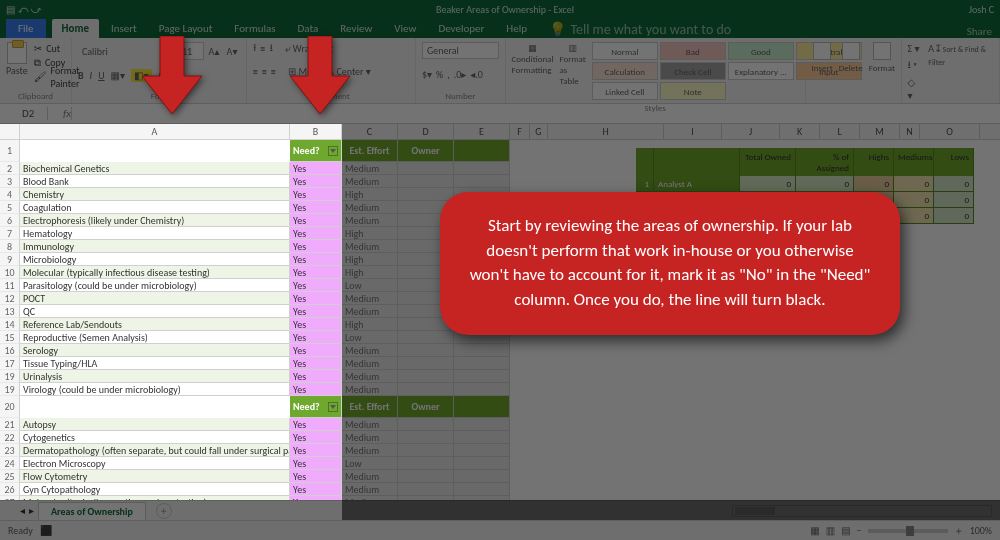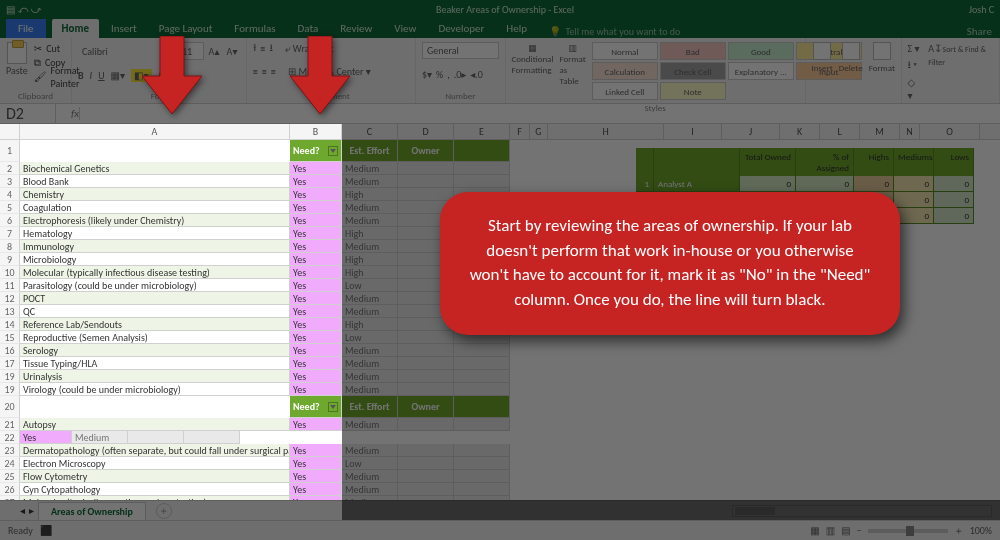--- a/index.html
+++ b/index.html
@@ -8,21 +8,21 @@
   
   .titlebar { height: 18px; background: #0f6b38; display: flex; align-items: center; color: #cfe8d8; font-size: 10px; padding: 0 6px; }
   .titlebar .center { flex: 1; text-align: center; }
   .titlebar .right { }
 
   
   .tabs { height: 20px; background: #0f6b38; display: flex; align-items: flex-end; padding-left: 6px; gap: 2px; color: #cfe8d8; font-size: 11px; }
   .tabs .tab { padding: 3px 10px; cursor: default; }
   .tabs .tab.active { background: #f3f3f3; color: #0f6b38; font-weight: 600; border-radius: 2px 2px 0 0; }
   .tabs .file { background: #3b82f6; color: #fff; padding: 3px 12px; margin-right: 4px; }
-  .tabs .tell { margin-left: 10px; opacity: .7; font-size: 10px; }
+  .tabs .tell { margin-left: 10px; opacity: .7; font-size: 14px; }
   .tabs .tell .bulb { margin-right: 4px; }
   .tabs .share { margin-left: auto; margin-right: 8px; opacity: .8; }
 
   
   .ribbon { height: 66px; background: #f3f3f3; border-bottom: 1px solid #d0d0d0; display: flex; font-size: 10px; color: #666; position: relative; }
   .group { border-right: 1px solid #e3e3e3; padding: 4px 6px 2px; display: flex; flex-direction: column; justify-content: space-between; }
   .group .label { text-align: center; font-size: 9px; color: #888; margin-top: 2px; }
   .clip { width: 72px; }
   .clip .row { display: flex; align-items: center; gap: 4px; font-size: 10px; color: #444; }
   .clip .paste { display: flex; flex-direction: column; align-items: center; }
@@ -41,21 +41,21 @@
   .stylegrid { display: grid; grid-template-columns: repeat(4, 66px); grid-auto-rows: 18px; gap: 2px; font-size: 9px; }
   .stylecell { border: 1px solid #ccc; display:flex; align-items:center; justify-content:center; overflow:hidden; white-space:nowrap; padding:0 3px; }
   .cellsg { width: 96px; display:flex; gap:6px; align-items:flex-start; padding-top:4px;}
   .cellsg .vbtn { display:flex; flex-direction:column; align-items:center; font-size:9px; gap:2px;}
   .vbtn .ic { width:18px; height:18px; border:1px solid #bbb; background:#fff; position:relative;}
   .editg { width: 110px; display:flex; gap:8px; align-items:flex-start; padding-top:4px;}
   .editg .col { display:flex; flex-direction:column; gap:2px;}
 
   
   .fbar { height: 20px; background: #fff; border-bottom: 1px solid #d0d0d0; display: flex; align-items:center; }
-  .namecell { width: 56px; border-right: 1px solid #d0d0d0; padding-left: 6px; font-size: 16px; color:#555; }
+  .namecell { width: 48px; border-right: 1px solid #d0d0d0; padding-left: 22px; font-size: 11px; color:#555; }
   .fx { width: 24px; text-align: right; color: #888; font-style: italic; border-right:1px solid #d0d0d0;}
   .fin { flex:1; padding-left:6px; }
 
   
   .gridwrap { position: relative; height: 376px; background: #fff; overflow: hidden; }
   .colhdr { display:flex; height:16px; background:#f5f5f5; border-bottom:1px solid #d0d0d0; font-size:10px; color:#555;}
   .colhdr .corner { width:20px; border-right:1px solid #d0d0d0;}
   .colhdr .c { border-right:1px solid #d0d0d0; display:flex; align-items:center; justify-content:center;}
   .cwA{width:270px;} .cwB{width:52px;} .cwC{width:56px;} .cwD{width:56px;} .cwE{width:56px;} .cwF{width:20px;}
   .cwG{width:18px;} .cwH{width:116px;} .cwI{width:58px;} .cwJ{width:58px;} .cwK{width:40px;} .cwL{width:40px;} .cwM{width:40px;} .cwN{width:20px;} .cwO{width:60px;}
@@ -427,20 +427,21 @@
       <div class="row data">
         <div class="rn">21</div>
         <div class="cell a cwA">Autopsy</div>
         <div class="cell b cwB">Yes</div>
         <div class="cell cwC effort" style="background: rgb(233, 233, 233);">Medium</div>
         <div class="cell cwD" style="background: rgb(233, 233, 233);"></div>
         <div class="cell cwE" style="background: rgb(233, 233, 233);"></div>
       </div>
       <div class="row data alt">
         <div class="rn">22</div>
+        <div class="cell a cwA">Cytogenetics</div>
         <div class="cell b cwB">Yes</div>
         <div class="cell cwC effort" style="background: rgb(233, 233, 233);">Medium</div>
         <div class="cell cwD" style="background: rgb(233, 233, 233);"></div>
         <div class="cell cwE" style="background: rgb(233, 233, 233);"></div>
       </div>
       <div class="row data">
         <div class="rn">23</div>
         <div class="cell a cwA">Dermatopathology (often separate, but could fall under surgical pathology)</div>
         <div class="cell b cwB">Yes</div>
         <div class="cell cwC effort" style="background: rgb(233, 233, 233);">Medium</div>

